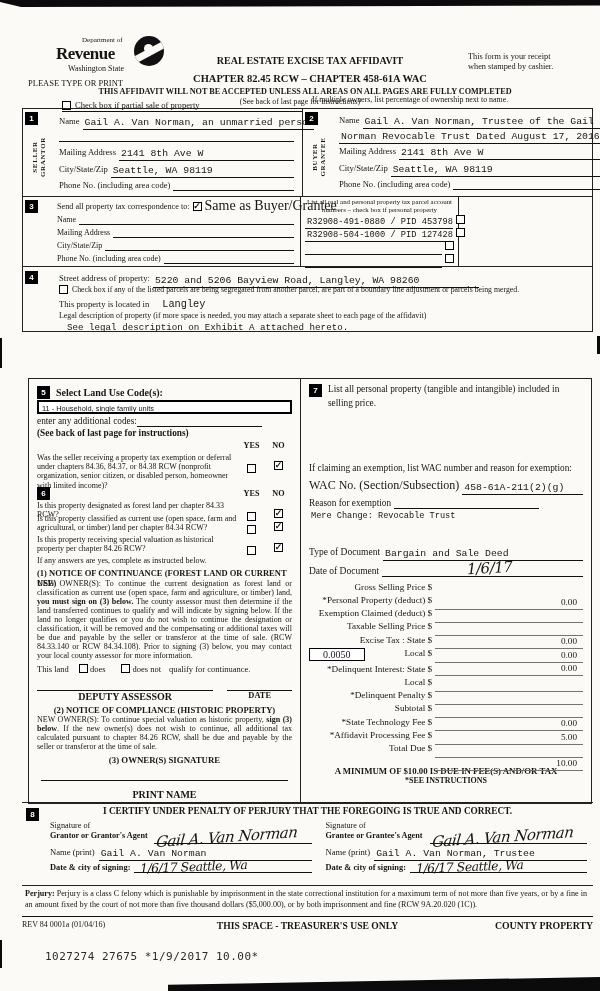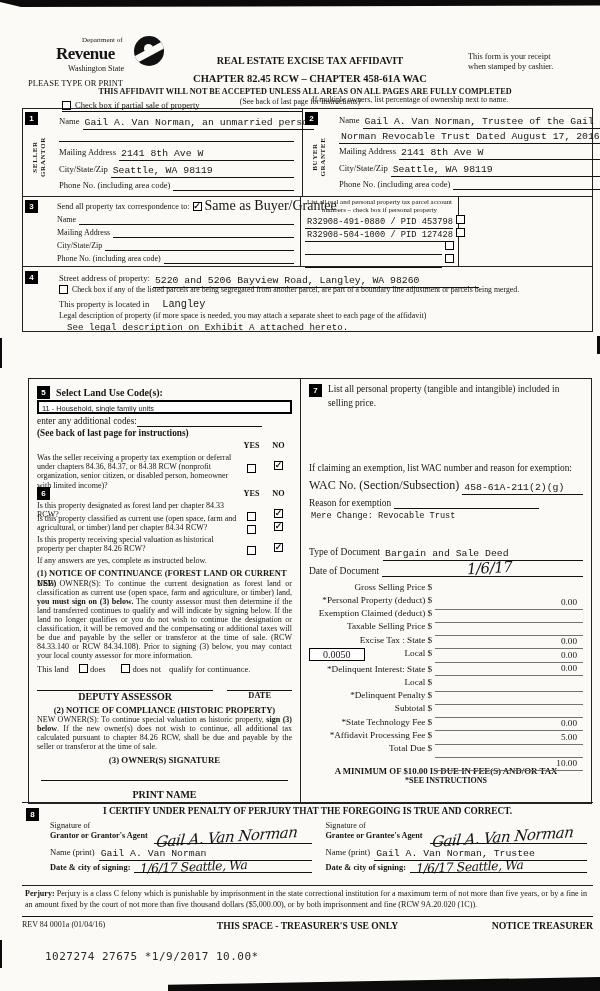--- a/index.html
+++ b/index.html
@@ -484,17 +484,17 @@
       </div>
     </div>
   </div>
 
   <div class="abs" style="left:25px;top:889px;width:562px;font-size:8.1px;line-height:1.3;text-align:justify">
     <span class="b">Perjury:</span><span> Perjury is a class C felony which is punishable by imprisonment in the state correctional institution for a maximum term of not more than five years, or by a fine in an amount fixed by the court of not more than five thousand dollars ($5,000.00), or by both imprisonment and fine (RCW 9A.20.020 (1C)).</span>
   </div>
   <div class="abs" style="left:22px;top:916px;width:571px;border-top:1px solid #111;padding-top:3px;display:flex;align-items:flex-start">
     <span style="font-size:8px;width:140px">REV 84 0001a (01/04/16)</span>
     <span class="b ctr" style="flex:1;font-size:9.6px">THIS SPACE - TREASURER'S USE ONLY</span>
-    <span class="b" style="font-size:9.8px;width:140px;text-align:right">NOTICE TREASURER</span>
+    <span class="b" style="font-size:9.8px;width:140px;text-align:right">COUNTY PROPERTY</span>
   </div>
   <div class="abs" style="left:45px;top:950px;font-family:'DejaVu Sans Mono',monospace;font-size:11px;letter-spacing:.5px;color:#2a2a2a">1027274 27675 *1/9/2017 10.00*</div>
 
 </div>
 
 </body></html>

